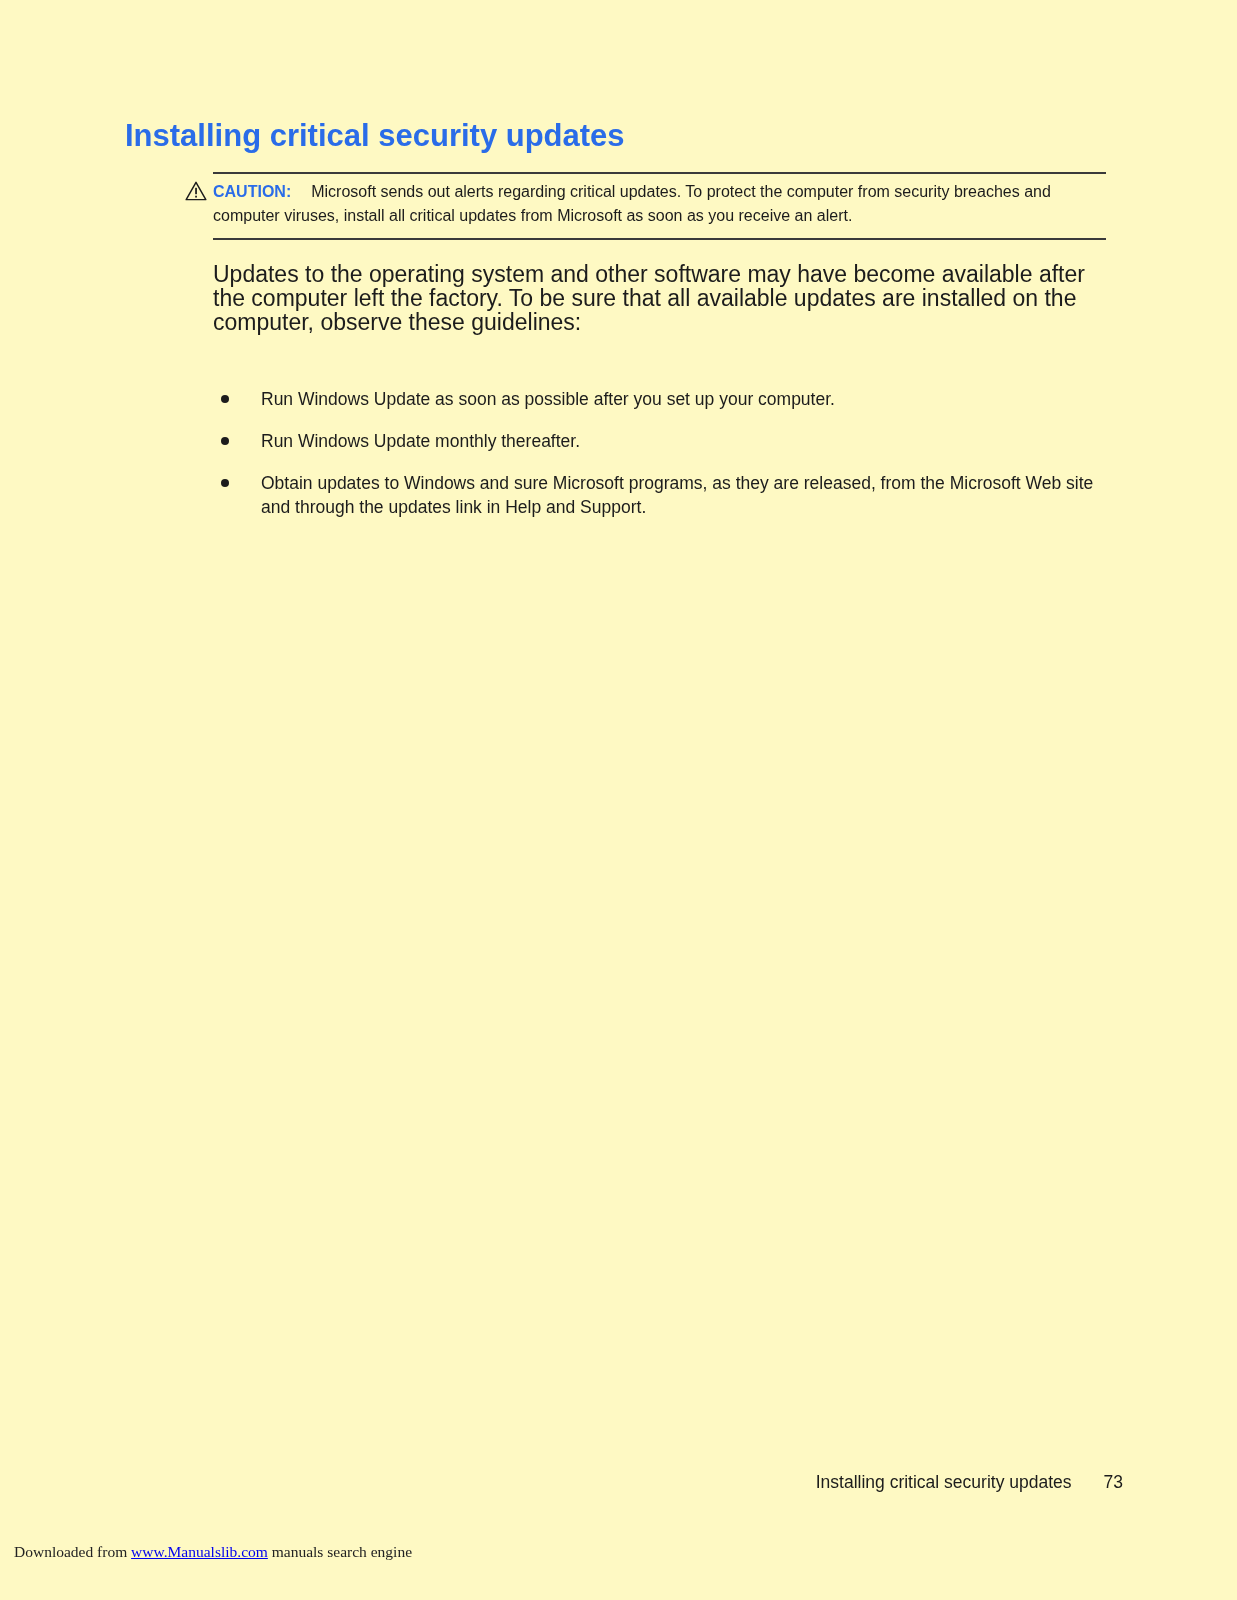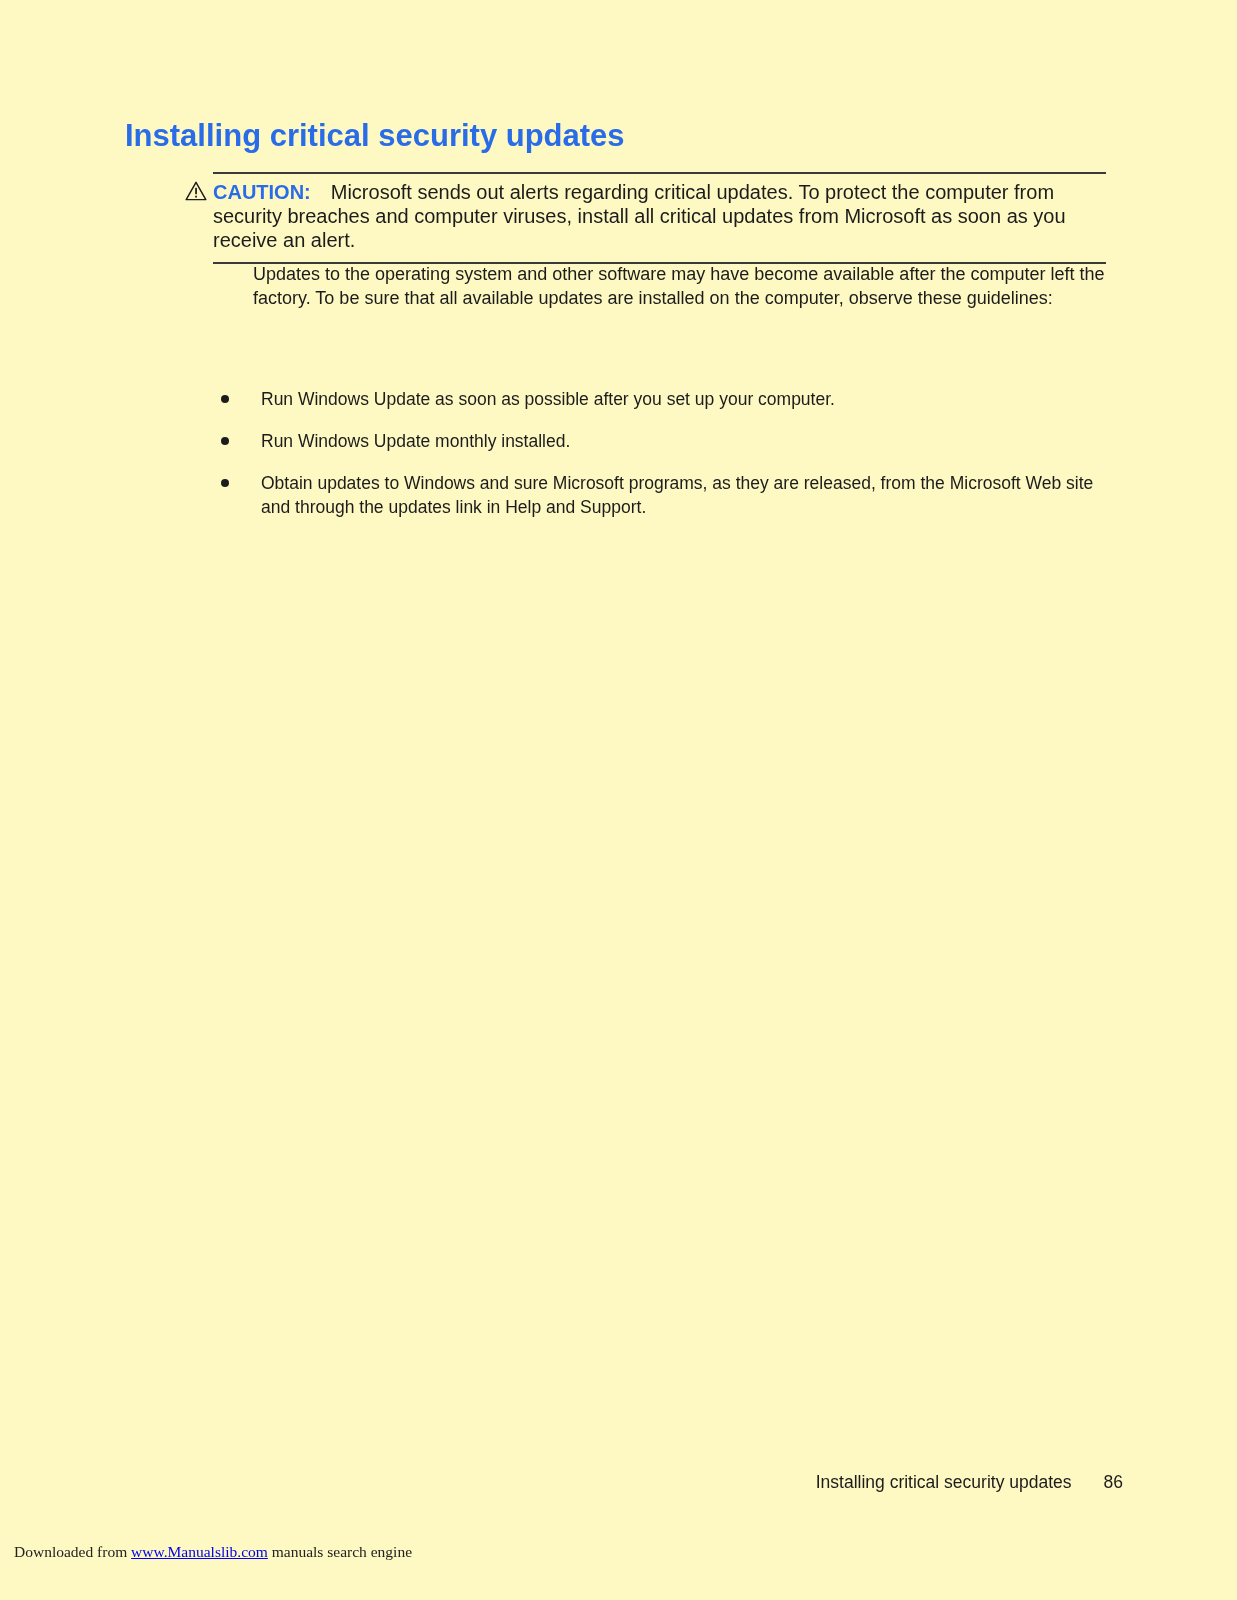--- a/index.html
+++ b/index.html
@@ -29,43 +29,42 @@
     letter-spacing:0;
   }
   .caution-box{
     position:absolute;
     left:213px;
     top:172px;
     width:893px;
     border-top:2px solid var(--rule);
     border-bottom:2px solid var(--rule);
     padding:6px 0 10px 0;
-    font-size:20px;
+    font-size:16px;
     line-height:24px;
   }
   .warning-icon{
     position:absolute;
     left:-28px;
     top:7px;
     width:22px;
     height:20px;
   }
   .caution-label{
     font-weight:bold;
     color:var(--accent);
     margin-right:20px;
   }
   .intro{
     position:absolute;
     left:213px;
     top:262px;
     width:885px;
-    font-size:18px;
+    font-size:23px;
     line-height:24px;
-    margin-left:40px;
   }
   .bullet-list{
     position:absolute;
     left:213px;
     top:352px;
     width:885px;
     list-style:none;
     margin-top:35px;
   }
   .bullet-item{
@@ -127,30 +126,30 @@
 
   <p class="intro">Updates to the operating system and other software may have become available after the computer left the factory. To be sure that all available updates are installed on the computer, observe these guidelines:</p>
 
   <ul class="bullet-list">
     <li class="bullet-item">
       <span class="bullet-dot"></span>
       <span>Run Windows Update as soon as possible after you set up your computer.</span>
     </li>
     <li class="bullet-item">
       <span class="bullet-dot"></span>
-      <span>Run Windows Update monthly installed.</span>
+      <span>Run Windows Update monthly thereafter.</span>
     </li>
     <li class="bullet-item">
       <span class="bullet-dot"></span>
       <span>Obtain updates to Windows and sure Microsoft programs, as they are released, from the Microsoft Web site and through the updates link in Help and Support.</span>
     </li>
   </ul>
 
   <div class="footer">
     <span>Installing critical security updates</span>
-    <span>86</span>
+    <span>73</span>
   </div>
 
   <div class="watermark">
     <span>Downloaded from </span><a>www.Manualslib.com</a><span> manuals search engine</span>
   </div>
 
 </div>
 
 </body></html>

